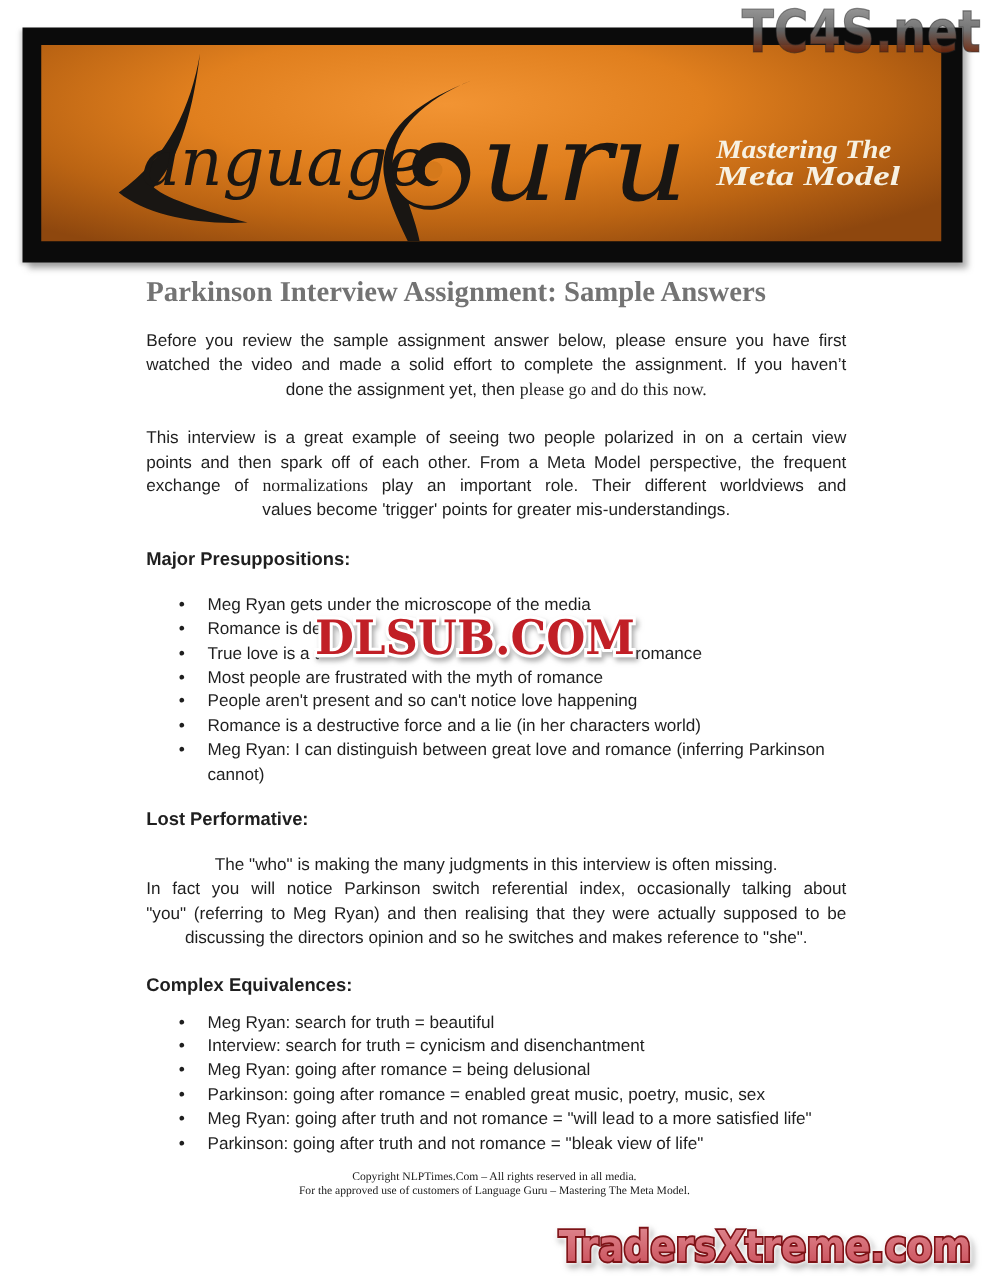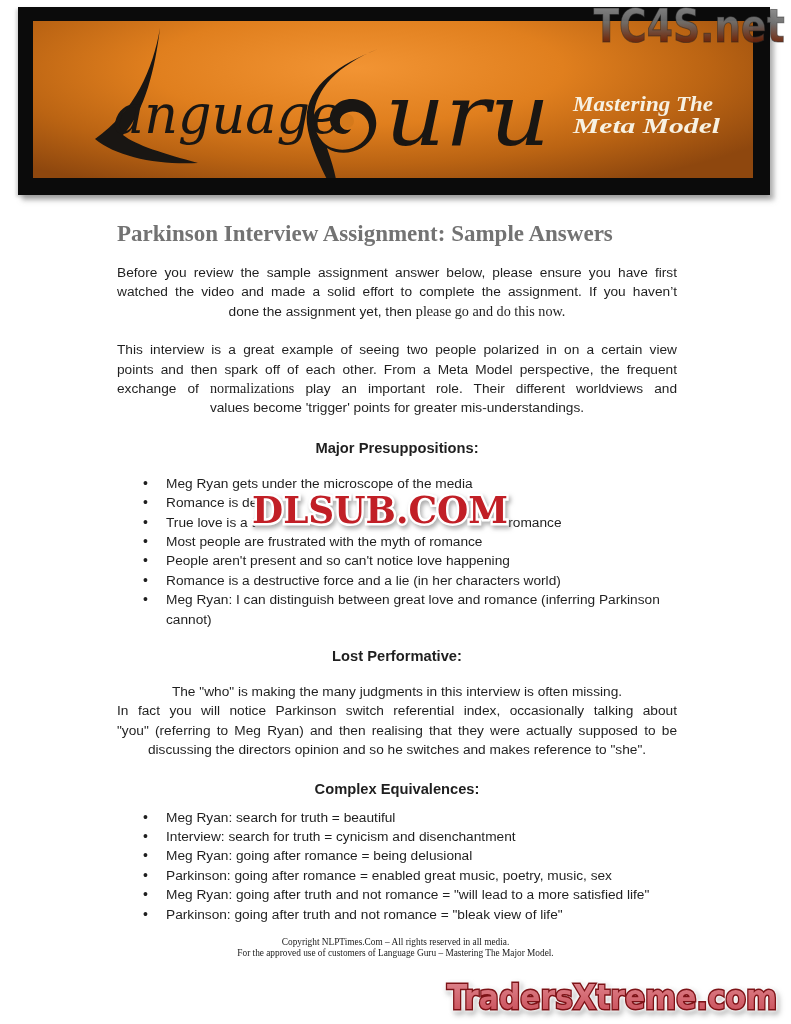--- a/index.html
+++ b/index.html
@@ -1,20 +1,20 @@
 <!DOCTYPE html>
 <html><head>
 <meta charset="utf-8">
 <style>
   html,body{margin:0;padding:0;background:#ffffff;}
   .page{position:relative;width:791px;height:1024px;background:#ffffff;overflow:hidden;
         font-family:"Liberation Sans",sans-serif;color:#1f1f1f;}
 
   
-  .banner{position:absolute;left:18px;top:7px;width:752px;height:188px;background:#0b0b0b;
+  .banner{position:absolute;left:18px;top:22px;width:752px;height:188px;background:#0b0b0b;
           box-shadow:4px 5px 5px rgba(110,110,110,.55),-2px 2px 3px rgba(140,140,140,.35);}
   .banner-inner{position:absolute;left:15px;top:14px;width:720px;height:157px;overflow:hidden;
           background:radial-gradient(ellipse 68% 85% at 45% 30%,#f29433 0%,#e07f1e 42%,#bb6413 72%,#8e470e 100%);}
   .logo-svg{position:absolute;left:0;top:0;width:720px;height:157px;overflow:hidden;}
   .logo-text{font-family:"DejaVu Serif","Liberation Serif",serif;font-style:italic;fill:#191613;}
   .tagline-text{font-family:"Liberation Serif",serif;font-style:italic;font-weight:bold;fill:#f7f1e2;}
 
   
   .wm-tc4s{position:absolute;left:588px;top:-4px;width:203px;height:64px;opacity:.93;}
   .wm-tc4s text{font-family:"DejaVu Sans","Liberation Sans",sans-serif;font-weight:bold;font-size:47px;
@@ -31,21 +31,21 @@
   
   .content{position:absolute;left:117px;top:220px;width:560px;}
   .h1{font-family:"Liberation Serif",serif;font-weight:bold;font-size:23px;line-height:27px;
       color:#737373;margin:0 0 16px 0;white-space:nowrap;}
   .para{margin:0 0 19px 0;}
   .para.p2{margin-bottom:20px;}
   .jl,.ll{font-size:13.7px;line-height:19.4px;height:19.4px;white-space:nowrap;}
   .jl{text-align:justify;text-align-last:justify;}
   .ll{text-align:center;}
   .tser{font-family:"Liberation Serif",serif;font-size:14.2px;}
-  .h2{font-weight:bold;font-size:14.7px;line-height:20px;margin:0 0 16px 0;text-align:center;}
+  .h2{font-weight:bold;font-size:14.7px;line-height:20px;margin:0 0 16px 0;}
   .h2.ce{margin-bottom:9px;}
   ul.blist{list-style:none;margin:0 0 17px 0;padding:0;}
   ul.blist li{position:relative;padding-left:49px;font-size:13.7px;line-height:19.4px;white-space:nowrap;}
   ul.blist li::before{content:"\2022";position:absolute;left:26px;top:0;font-size:14px;}
   .gap{display:inline-block;width:253px;}
 
   .footer{position:absolute;left:0;top:937px;width:791px;text-align:center;
           font-family:"Liberation Serif",serif;font-size:9.3px;line-height:10.6px;color:#1a1a1a;}
 </style>
 </head>
@@ -126,21 +126,21 @@
       <li>Parkinson: going after truth and not romance = "bleak view of life"</li>
     </ul>
   </div>
 
   <svg class="wm-dlsub" viewBox="0 0 268 52">
     <text x="134" y="39" text-anchor="middle" textLength="256" lengthAdjust="spacingAndGlyphs">DLSUB.COM</text>
   </svg>
 
   <div class="footer">
     <div>Copyright NLPTimes.Com – All rights reserved in all media.</div>
-    <div>For the approved use of customers of Language Guru – Mastering The Major Model.</div>
+    <div>For the approved use of customers of Language Guru – Mastering The Meta Model.</div>
   </div>
 
   <svg class="wm-traders" viewBox="0 0 352 50">
     <defs>
       <linearGradient id="trg" x1="0" y1="0" x2="0" y2="1">
         <stop offset="0" stop-color="#e08a92"></stop>
         <stop offset="1" stop-color="#c84a55"></stop>
       </linearGradient>
     </defs>
     <text x="176" y="35" text-anchor="middle" fill="url(#trg)" textLength="330" lengthAdjust="spacingAndGlyphs">TradersXtreme.com</text>

